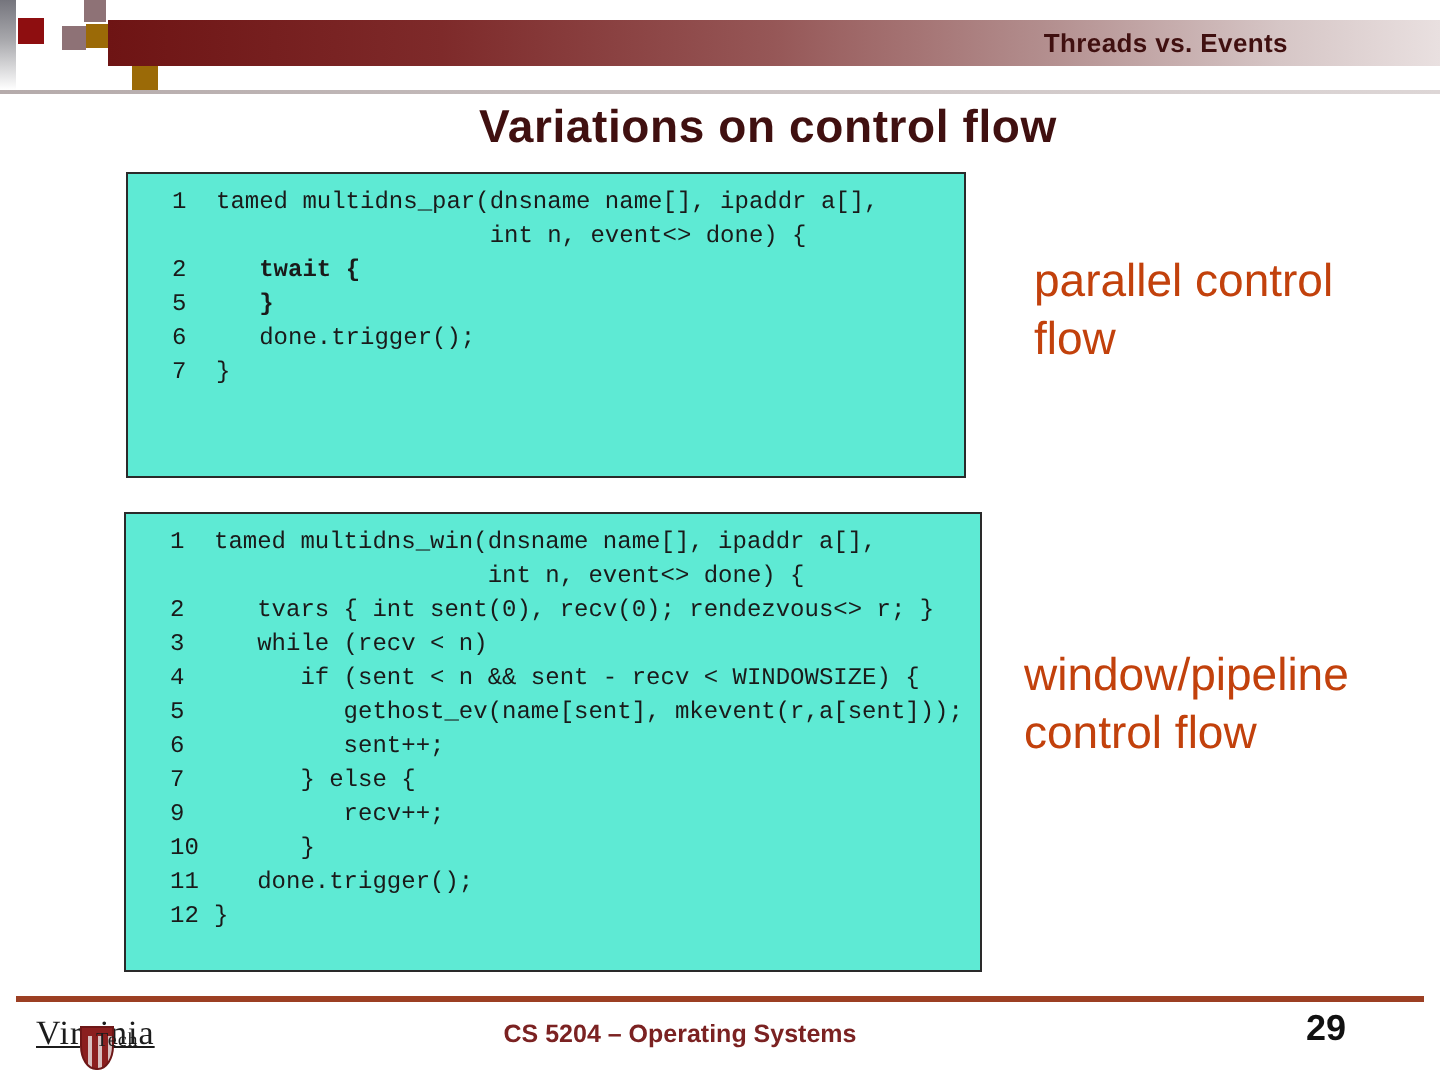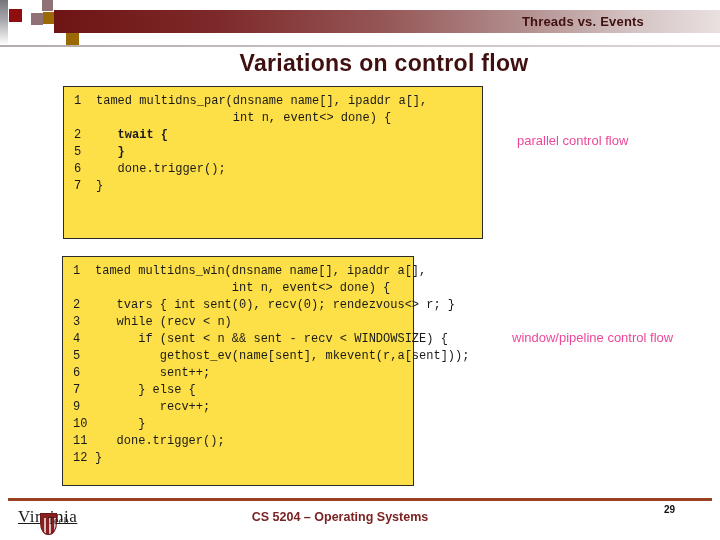--- a/index.html
+++ b/index.html
@@ -20,38 +20,38 @@
     background:linear-gradient(90deg,#6e1414 0%,#7e2a2a 25%,#96575 7 50%,#b28d8d 70%,#d6c6c6 88%,#e9e0e0 100%);
     background:linear-gradient(90deg,#6e1414 0%,#7e2a2a 25%,#965757 50%,#b28d8d 70%,#d6c6c6 88%,#e9e0e0 100%);}
   .header-tag{position:absolute;right:76px;top:0;height:34px;line-height:23px;
     font-size:13px;font-weight:bold;color:#401010;letter-spacing:0.2px;}
   .banner-underline{position:absolute;left:0;top:45px;width:720px;height:2px;
     background:linear-gradient(90deg,#b5abab,#ddd6d6);}
   
   .slide-title{position:absolute;left:0;top:50px;width:720px;text-align:center;
     font-size:23px;font-weight:bold;color:#401010;letter-spacing:0.3px;padding-left:24px;}
   
-  .code-box{position:absolute;background:#fde047;border:1px solid #2a2a2a;
+  .code-box{position:absolute;background:#5eead4;border:1px solid #2a2a2a;
     font-family:"Liberation Mono","DejaVu Sans Mono",monospace;font-size:12px;color:#1a1a1a;
-    padding:6px 4px 4px 10px;box-sizing:border-box;}
+    padding:6px 4px 4px 22px;box-sizing:border-box;}
   .code-box-1{left:63px;top:86px;width:420px;height:153px;}
-  .code-box-2{left:62px;top:256px;width:352px;height:230px;}
+  .code-box-2{left:62px;top:256px;width:429px;height:230px;}
   .code-line{height:17px;line-height:17px;white-space:pre;}
   .code-line .ln{display:inline-block;width:22px;white-space:pre;}
   .code-line .cd{white-space:pre;}
   .code-line b{font-weight:bold;}
   
-  .annotation{position:absolute;font-size:13px;color:#ec4899;line-height:29px;}
+  .annotation{position:absolute;font-size:23px;color:#c2410c;line-height:29px;}
   .annotation-1{left:517px;top:126px;width:175px;}
   .annotation-2{left:512px;top:301px;width:190px;margin-top:22px;}
   
   .footer-rule{position:absolute;left:8px;top:498px;width:704px;height:3px;background:#9c3f23;}
   .footer-course{position:absolute;left:0;top:510px;width:680px;text-align:center;
     font-size:12.5px;font-weight:bold;color:#7b2222;}
-  .page-number{position:absolute;left:653px;top:504px;font-size:10px;font-weight:bold;color:#111;margin-left:11px;}
+  .page-number{position:absolute;left:653px;top:504px;font-size:18px;font-weight:bold;color:#111;}
   
   .vt-logo{position:absolute;left:16px;top:500px;width:90px;height:40px;
     font-family:"Liberation Serif",serif;color:#1c1c1c;}
   .vt-virginia{position:absolute;left:2px;top:7px;font-size:17px;letter-spacing:0.5px;text-decoration:underline;}
   .vt-tech{position:absolute;left:32px;top:15px;font-size:10px;letter-spacing:0.5px;}
   .vt-shield{position:absolute;left:24px;top:13px;width:17px;height:22px;
     background:repeating-linear-gradient(90deg,#8b1f1f 0 3px,#d8c0c0 3px 5px);
     border:1px solid #6d1717;border-radius:0 0 8px 8px / 0 0 12px 12px;box-sizing:border-box;}
   .vt-shield:before{content:"";position:absolute;left:0;top:0;width:100%;height:4px;background:#8b1f1f;}
 </style>

